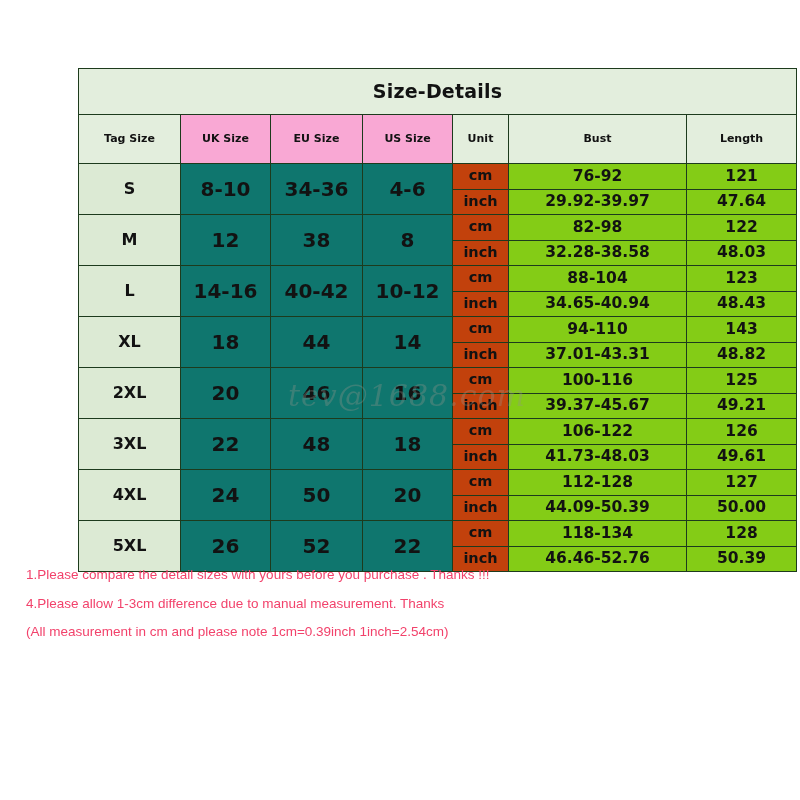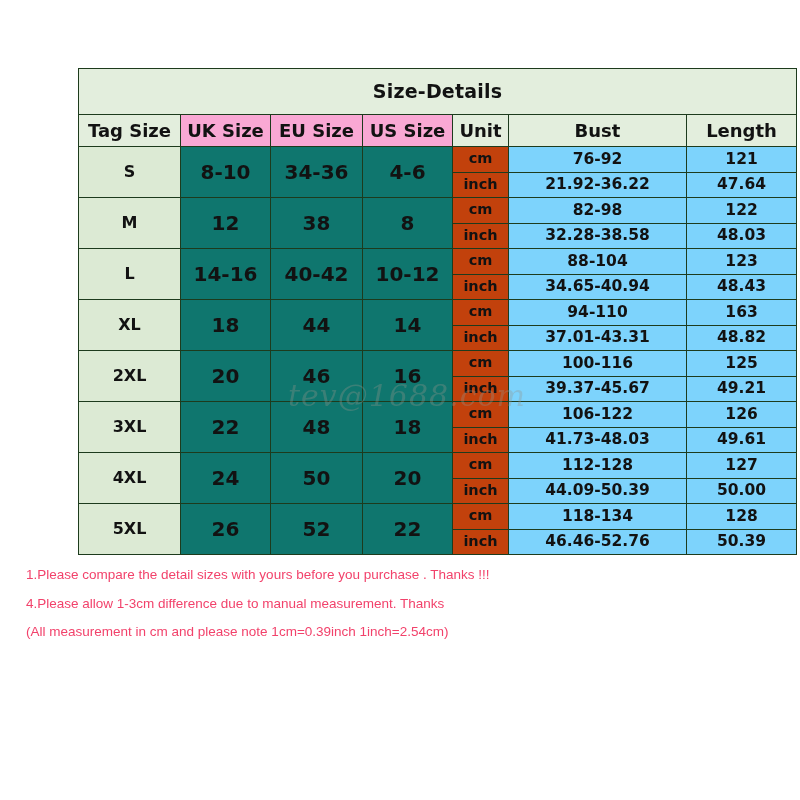--- a/index.html
+++ b/index.html
@@ -63,43 +63,43 @@
   .title-cell {
     background: #e3eedd;
     height: 45px;
     font-size: 19px;
     font-weight: bold;
     letter-spacing: 0.2px;
   }
 
   
   .hdr {
-    height: 32px;
-    font-size: 18px;
+    height: 49px;
+    font-size: 11px;
   }
   .hdr-green { background: #e3eedd; }
   .hdr-cream { background: #f9a8d4; }
 
   
   .cell-size {
     background: #dcead4;
     font-size: 16px;
   }
   .cell-cream {
     background: #0f766e;
     font-size: 20px;
     margin-left: 28px;
   }
   .cell-unit {
     background: #c2410c;
     font-size: 14.5px;
     height: 24.5px;
   }
   .cell-val {
-    background: #7dd3fc;
+    background: #84cc16;
     font-size: 15.5px;
     height: 24.5px;
     margin-top: 7px;
   }
 
   
   tr.sub-inch > td.cell-unit,
   tr.sub-inch > td.cell-val {
     border-top: 1.5px solid #9a9a9a;
   }
@@ -173,21 +173,21 @@
             <td class="cell-size" rowspan="2">S</td>
             <td class="cell-cream" rowspan="2">8-10</td>
             <td class="cell-cream" rowspan="2">34-36</td>
             <td class="cell-cream" rowspan="2">4-6</td>
             <td class="cell-unit">cm</td>
             <td class="cell-val">76-92</td>
             <td class="cell-val">121</td>
           </tr>
           <tr class="sub-inch">
             <td class="cell-unit">inch</td>
-            <td class="cell-val">21.92-36.22</td>
+            <td class="cell-val">29.92-39.97</td>
             <td class="cell-val">47.64</td>
           </tr>
           <tr class="sub-cm">
             <td class="cell-size" rowspan="2">M</td>
             <td class="cell-cream" rowspan="2">12</td>
             <td class="cell-cream" rowspan="2">38</td>
             <td class="cell-cream" rowspan="2">8</td>
             <td class="cell-unit">cm</td>
             <td class="cell-val">82-98</td>
             <td class="cell-val">122</td>
@@ -211,21 +211,21 @@
             <td class="cell-val">34.65-40.94</td>
             <td class="cell-val">48.43</td>
           </tr>
           <tr class="sub-cm">
             <td class="cell-size" rowspan="2">XL</td>
             <td class="cell-cream" rowspan="2">18</td>
             <td class="cell-cream" rowspan="2">44</td>
             <td class="cell-cream" rowspan="2">14</td>
             <td class="cell-unit">cm</td>
             <td class="cell-val">94-110</td>
-            <td class="cell-val">163</td>
+            <td class="cell-val">143</td>
           </tr>
           <tr class="sub-inch">
             <td class="cell-unit">inch</td>
             <td class="cell-val">37.01-43.31</td>
             <td class="cell-val">48.82</td>
           </tr>
           <tr class="sub-cm">
             <td class="cell-size" rowspan="2">2XL</td>
             <td class="cell-cream" rowspan="2">20</td>
             <td class="cell-cream" rowspan="2">46</td>

